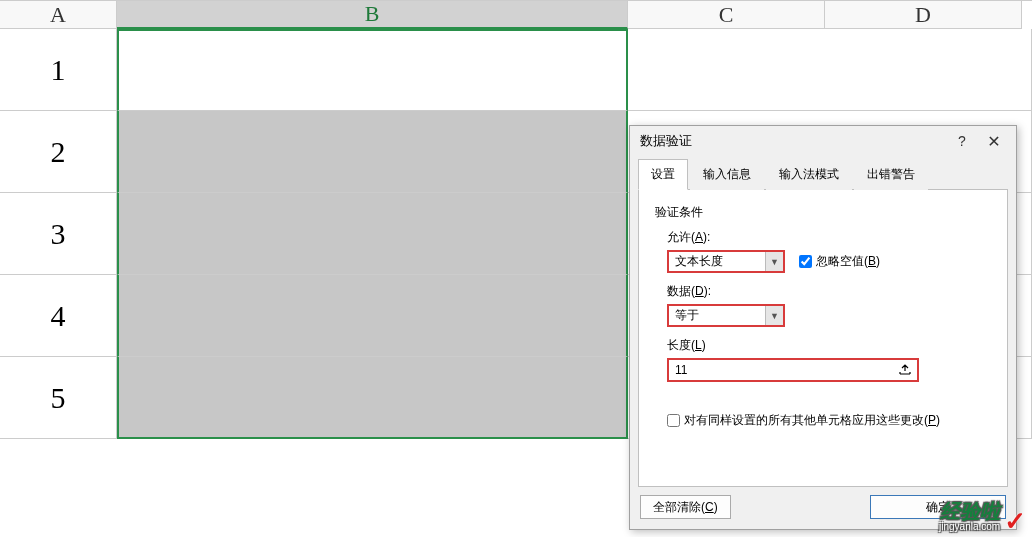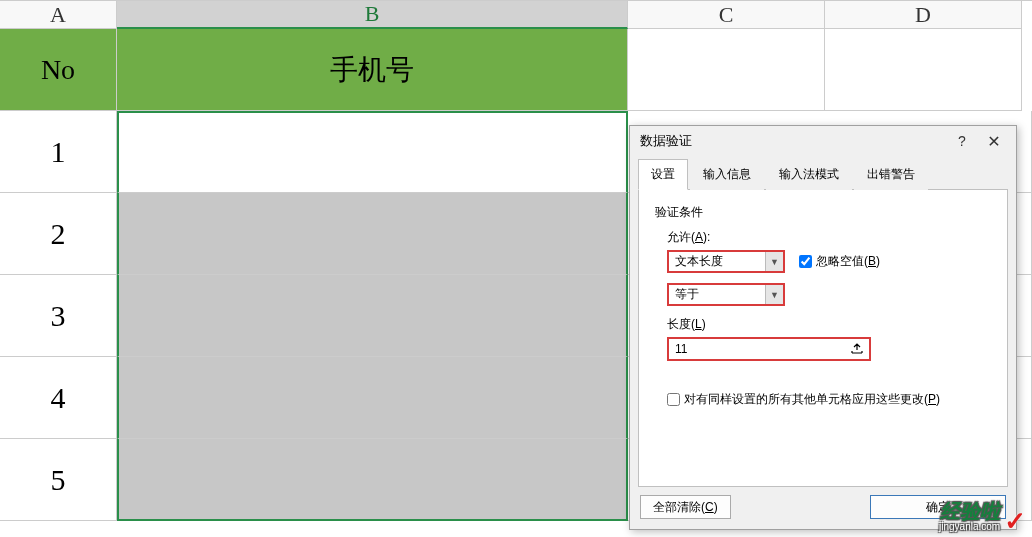--- a/index.html
+++ b/index.html
@@ -189,21 +189,21 @@
     .chk {
       display: inline-flex;
       align-items: center;
       gap: 4px;
       font-size: 12px;
     }
     .chk input { margin: 0; }
     .length-input {
       display: flex;
       align-items: center;
-      width: 204px;
+      width: 252px;
       height: 24px;
       border: 2px solid #d83b3b;
       background: #fff;
       padding: 0 4px 0 6px;
       font-size: 12px;
     }
     .length-input .val { flex: 1; }
     .range-icon {
       width: 16px; height: 16px;
       display:flex; align-items:center; justify-content:center;
@@ -280,26 +280,20 @@
 <body>
 
 <div class="sheet">
   <div class="col-headers">
     <div class="col-header col-A">A</div>
     <div class="col-header col-B selected">B</div>
     <div class="col-header col-C">C</div>
     <div class="col-header col-D">D</div>
   </div>
 
-  <div class="row row-header-row">
-    <div class="cell header-cell col-A">No</div>
-    <div class="cell header-cell col-B">手机号</div>
-    <div class="cell col-C"></div>
-    <div class="cell col-D"></div>
-  </div>
 
   <div class="row">
     <div class="cell row-num col-A">1</div>
     <div class="cell data-cell col-B-cells first-B active-cell"></div>
     <div class="cell rest-cell"></div>
   </div>
   <div class="row">
     <div class="cell row-num col-A">2</div>
     <div class="cell data-cell col-B-cells sel-range"></div>
     <div class="cell rest-cell"></div>
@@ -344,20 +338,21 @@
       <div class="select-like">
         <span>文本长度</span>
         <span class="arrow">▼</span>
       </div>
       <label class="chk">
         <input type="checkbox" checked="" style="">
         <span><span>忽略空值(</span><u>B</u><span>)</span></span>
       </label>
     </div>
 
+    <div class="field-label"><span>数据(</span><u>D</u><span>):</span></div>
     <div class="field-row">
       <div class="select-like">
         <span>等于</span>
         <span class="arrow">▼</span>
       </div>
     </div>
 
     <div class="field-label"><span>长度(</span><u>L</u><span>)</span></div>
     <div class="field-row">
       <div class="length-input">

